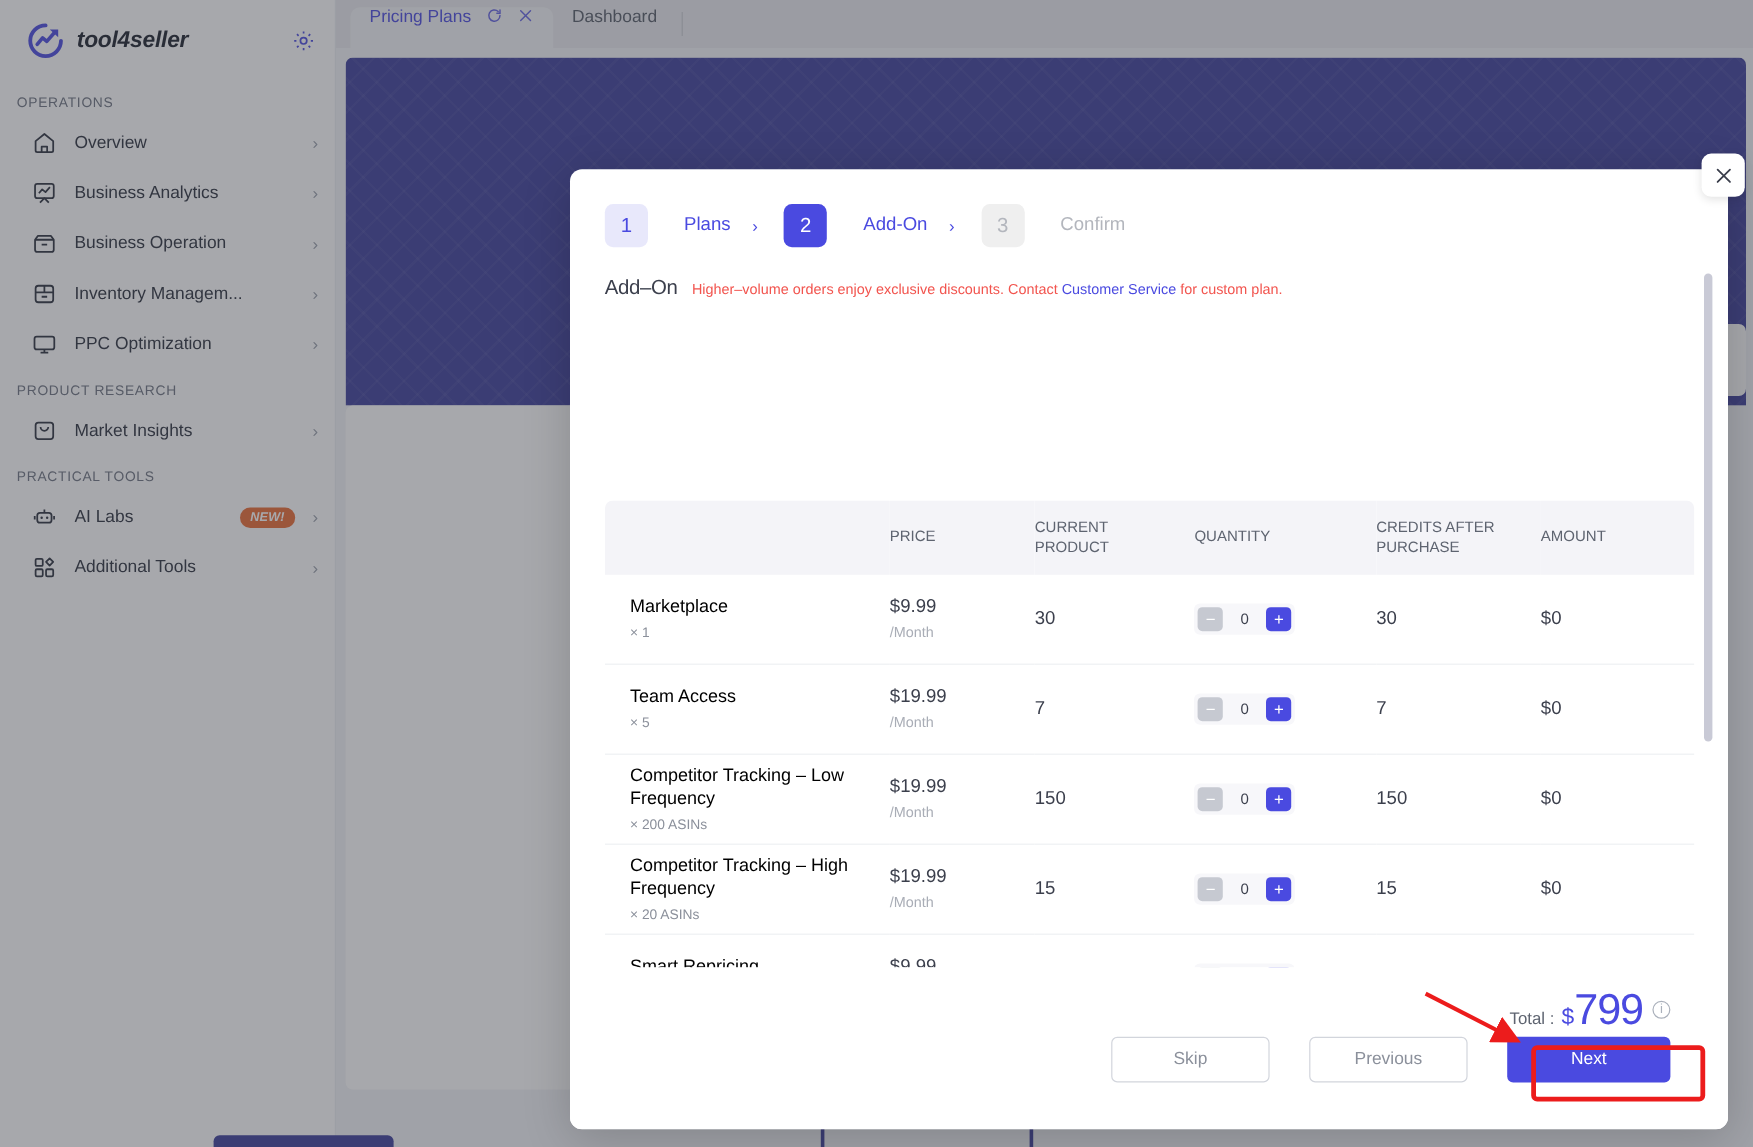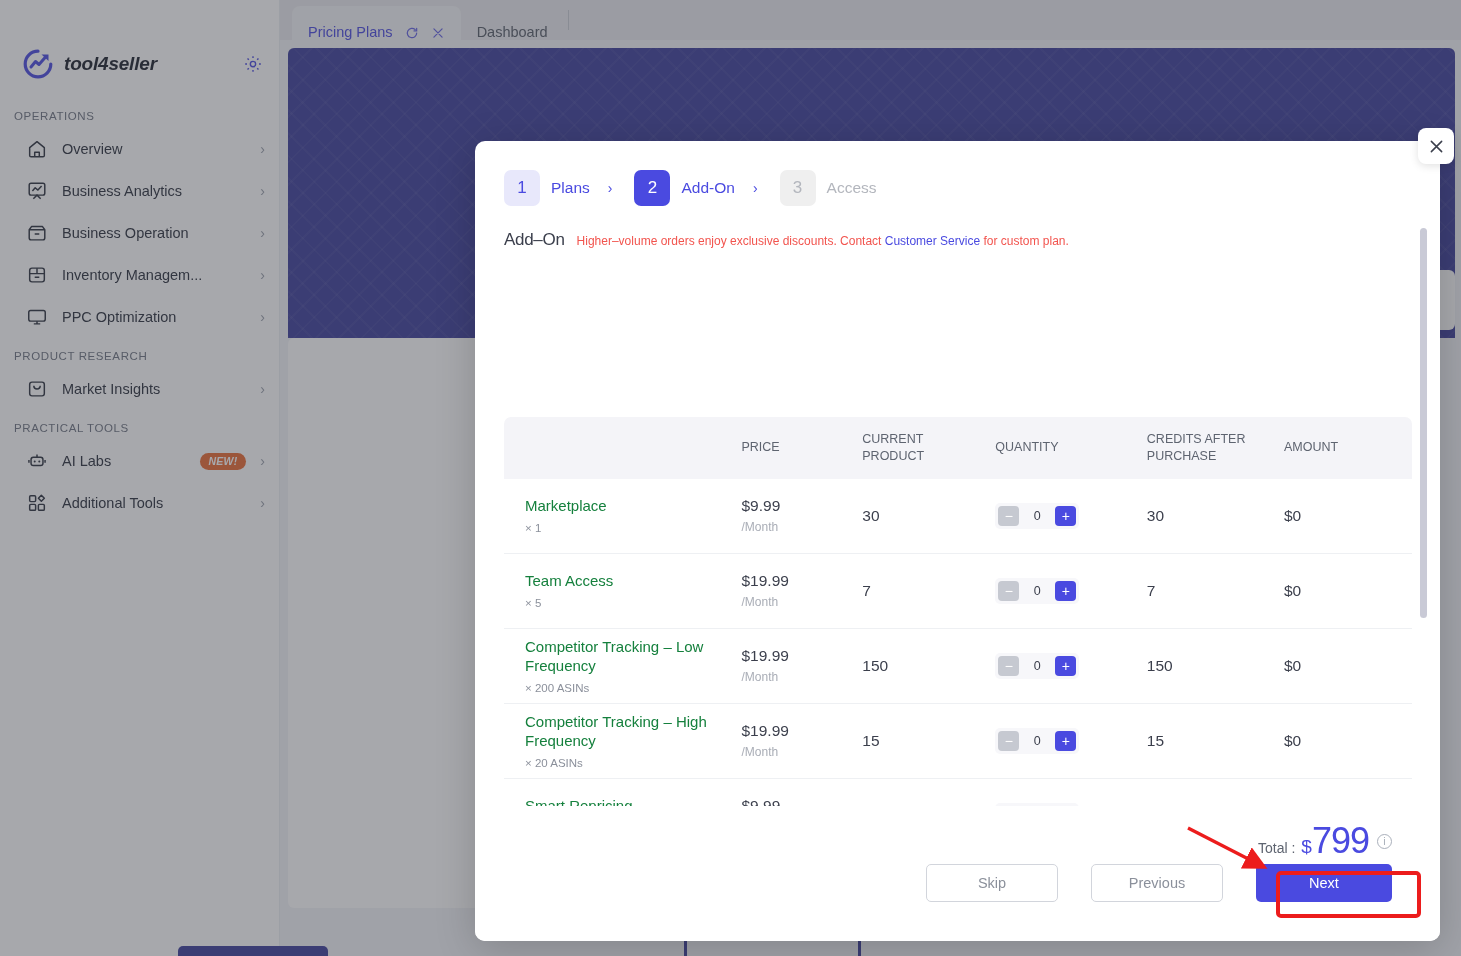--- a/index.html
+++ b/index.html
@@ -9,21 +9,21 @@
     overflow: hidden;
     background: #ffffff;
   }
   #root { position: relative; width: 1461px; height: 956px; }
 
   
   .sidebar {
     position: absolute; left: 0; top: 0; width: 280px; height: 956px;
     background: #ffffff; border-right: 1px solid #eceff3;
   }
-  .brand { display: flex; align-items: center; height: 68px; padding: 0 16px 0 22px; margin-top: 30px; }
+  .brand { display: flex; align-items: center; height: 68px; padding: 0 16px 0 22px; }
   .brand-logo { width: 32px; height: 32px; flex: 0 0 32px; }
   .brand-name {
     font-size: 19px; font-weight: bold; font-style: italic; color: #1b1f2b;
     margin-left: 10px; letter-spacing: -0.2px;
   }
   .brand-gear { margin-left: auto; width: 20px; height: 20px; }
   .nav-section {
     font-size: 11.5px; letter-spacing: 0.6px; color: #6e7481;
     padding: 12px 0 6px 14px;
   }
@@ -37,21 +37,21 @@
   .badge-new {
     background: #ea6a32; color: #fff; font-size: 10.5px; font-style: italic;
     font-weight: bold; border-radius: 10px; padding: 2px 9px 3px; margin-right: 8px;
     letter-spacing: 0.2px;
   }
 
   
   .main { position: absolute; left: 280px; top: 0; right: 0; bottom: 0; background: #f3f4f7; }
   .tabbar { height: 40px; background: #e9eaee; display: flex; align-items: flex-end; padding-left: 12px; }
   .tab {
-    height: 34px; display: flex; align-items: flex-end; gap: 12px;
+    height: 34px; display: flex; align-items: flex-start; gap: 12px;
     padding: 0 16px; font-size: 14.5px; border-radius: 8px 8px 0 0; cursor: pointer;
     color: #555b67;
   }
   .tab.active { background: #f3f4f7; color: #4a4ae0; }
   .tab-ico { width: 14px; height: 14px; opacity: .85; }
   .tab-sep { width: 1px; height: 20px; background: #c9ccd3; align-self: center; margin-left: 4px;}
 
   
   .banner {
     position: absolute; left: 8px; top: 48px; right: 6px; height: 290px;
@@ -89,21 +89,21 @@
 
   .steps { display: flex; align-items: center; padding: 29px 0 0 29px; }
   .step { display: flex; align-items: center; }
   .step-num {
     width: 36px; height: 36px; border-radius: 7px; display: flex;
     align-items: center; justify-content: center; font-size: 17px; font-weight: 500;
   }
   .step-num.done { background: #e8e8fb; color: #4a4ae0; }
   .step-num.current { background: #4a4ae0; color: #ffffff; }
   .step-num.todo { background: #efefef; color: #b3b6bd; }
-  .step-label { font-size: 15.5px; margin-left: 11px; }
+  .step-label { font-size: 15.5px; margin-left: 30px; }
   .step-label.done, .step-label.current { color: #4a4ae0; }
   .step-label.todo { color: #b3b6bd; }
   .step-arrow { color: #4a4ae0; font-size: 14px; margin: 0 22px 0 18px; }
 
   .section-head { display: flex; align-items: baseline; padding: 24px 0 0 29px; }
   .section-title { font-size: 17px; color: #3b3f4c; letter-spacing: -.3px; }
   .section-note { font-size: 12px; color: #f2544e; margin-left: 12px; }
   .section-note a { color: #4a4ae0; text-decoration: none; }
 
   .table-wrap {
@@ -117,21 +117,21 @@
   }
   table.addon td { border-bottom: 1px solid #eef0f3; padding: 0; vertical-align: middle; }
   .c-name { width: 232px; padding-left: 21px !important; }
   .c-price { width: 118px; }
   .c-cur  { width: 130px; }
   .c-qty  { width: 148px; }
   .c-after{ width: 134px; }
   .c-amt  { width: 125px; }
 
   .row-cell { height: 74px; display: flex; flex-direction: column; justify-content: center; }
-  .addon-name { font-size: 15px; color: #15803d; line-height: 1.25; }
+  .addon-name { font-size: 15px; color: #000000; line-height: 1.25; }
   .addon-sub { font-size: 11.5px; color: #8b909b; margin-top: 6px; }
   .price-main { font-size: 15.5px; color: #3b3f4c; }
   .price-per { font-size: 12px; color: #a9adb6; margin-top: 5px; }
   .num { font-size: 15.5px; color: #3b3f4c; }
 
   .stepper { display: flex; align-items: center; background: #f7f7fa; border-radius: 5px; width: 84px; height: 26px; padding: 0 3px;}
   .st-btn {
     width: 21px; height: 20px; border-radius: 4px; display: flex; align-items: center;
     justify-content: center; font-size: 14px; line-height: 1; cursor: pointer; user-select: none;
   }
@@ -329,21 +329,21 @@
         <span class="step-label done">Plans</span>
       </div>
       <span class="step-arrow">›</span>
       <div class="step">
         <span class="step-num current">2</span>
         <span class="step-label current">Add-On</span>
       </div>
       <span class="step-arrow">›</span>
       <div class="step">
         <span class="step-num todo">3</span>
-        <span class="step-label todo">Access</span>
+        <span class="step-label todo">Confirm</span>
       </div>
     </div>
 
     <div class="section-head">
       <span class="section-title">Add–On</span>
       <span class="section-note">
         <span>Higher–volume orders enjoy exclusive discounts. Contact </span><a href="#">Customer Service</a><span> for custom plan.</span>
       </span>
     </div>
 

